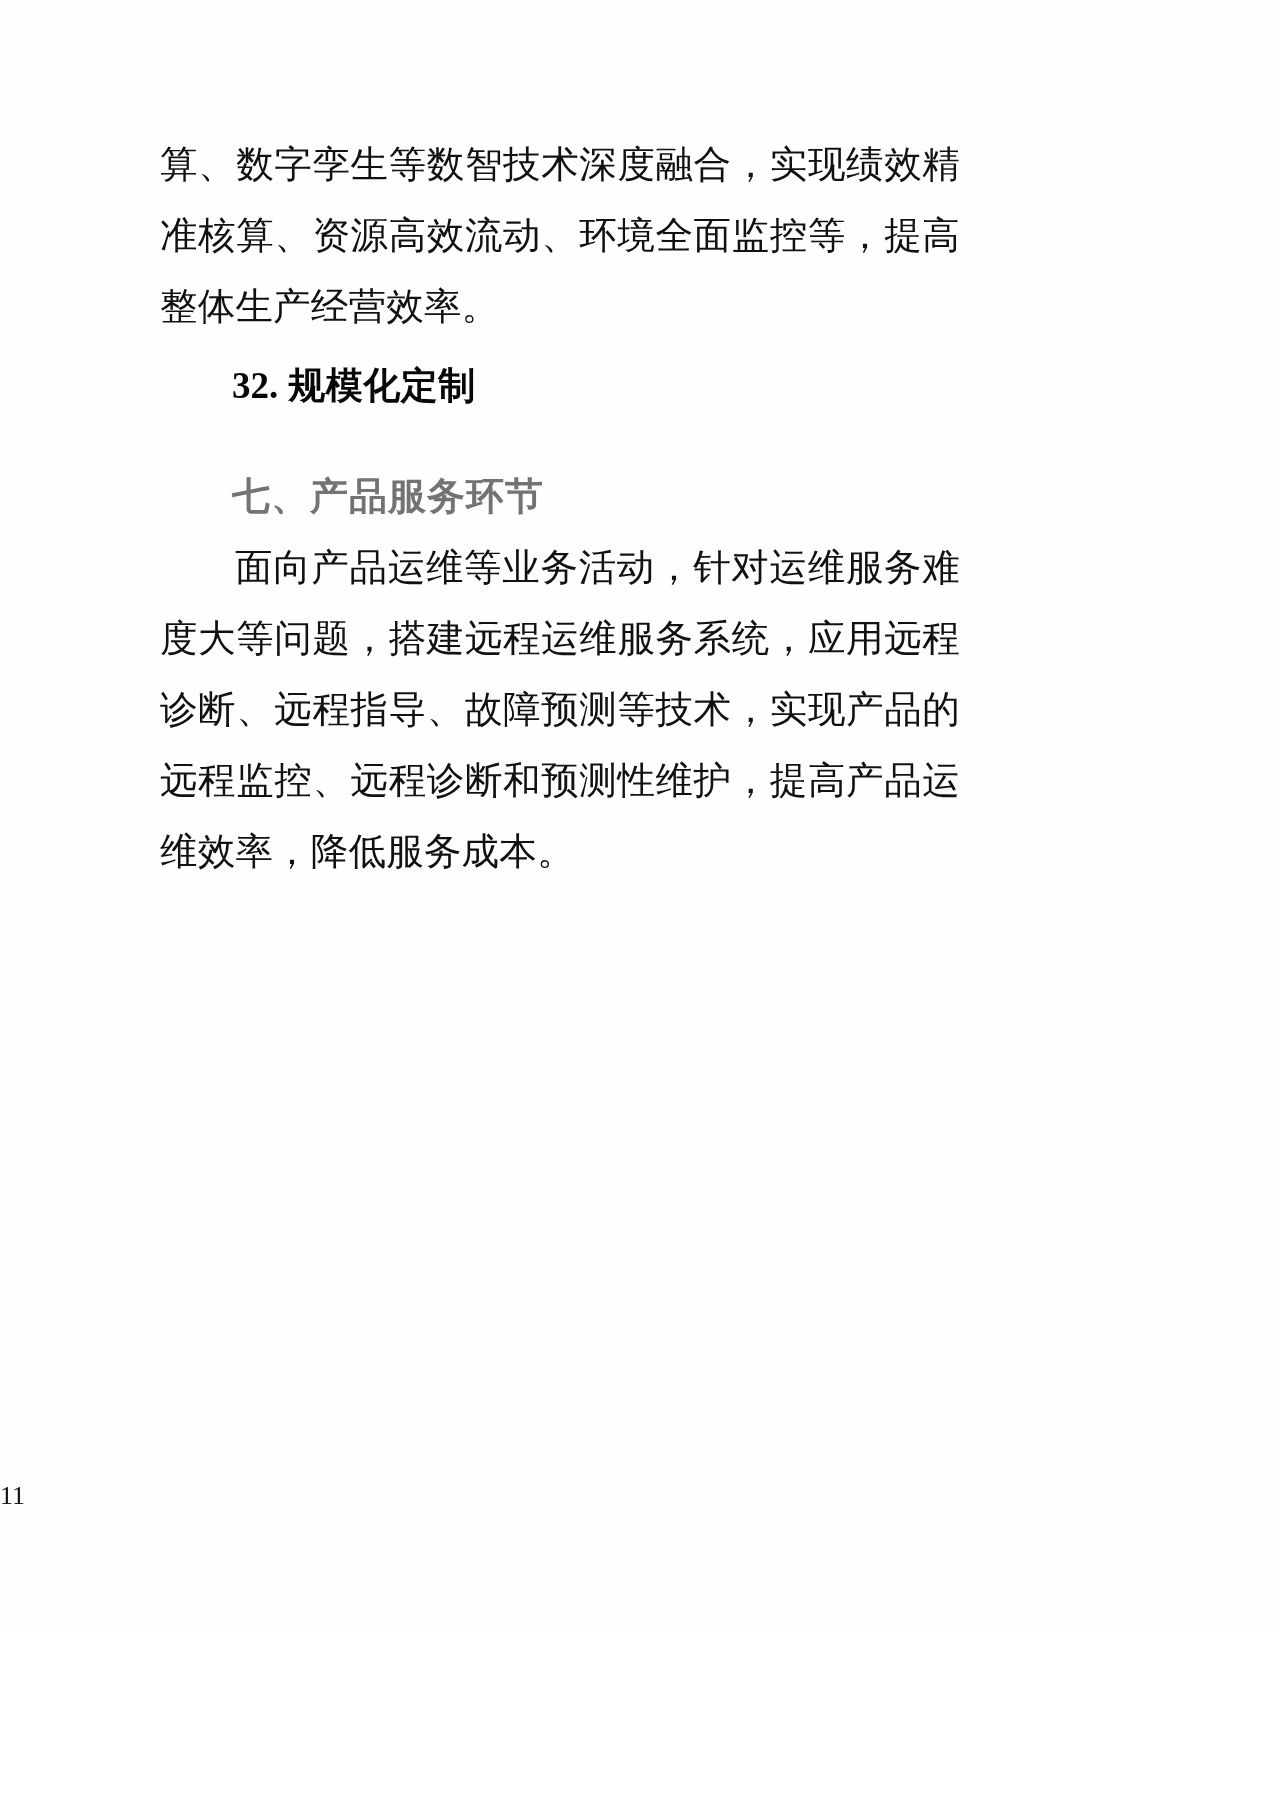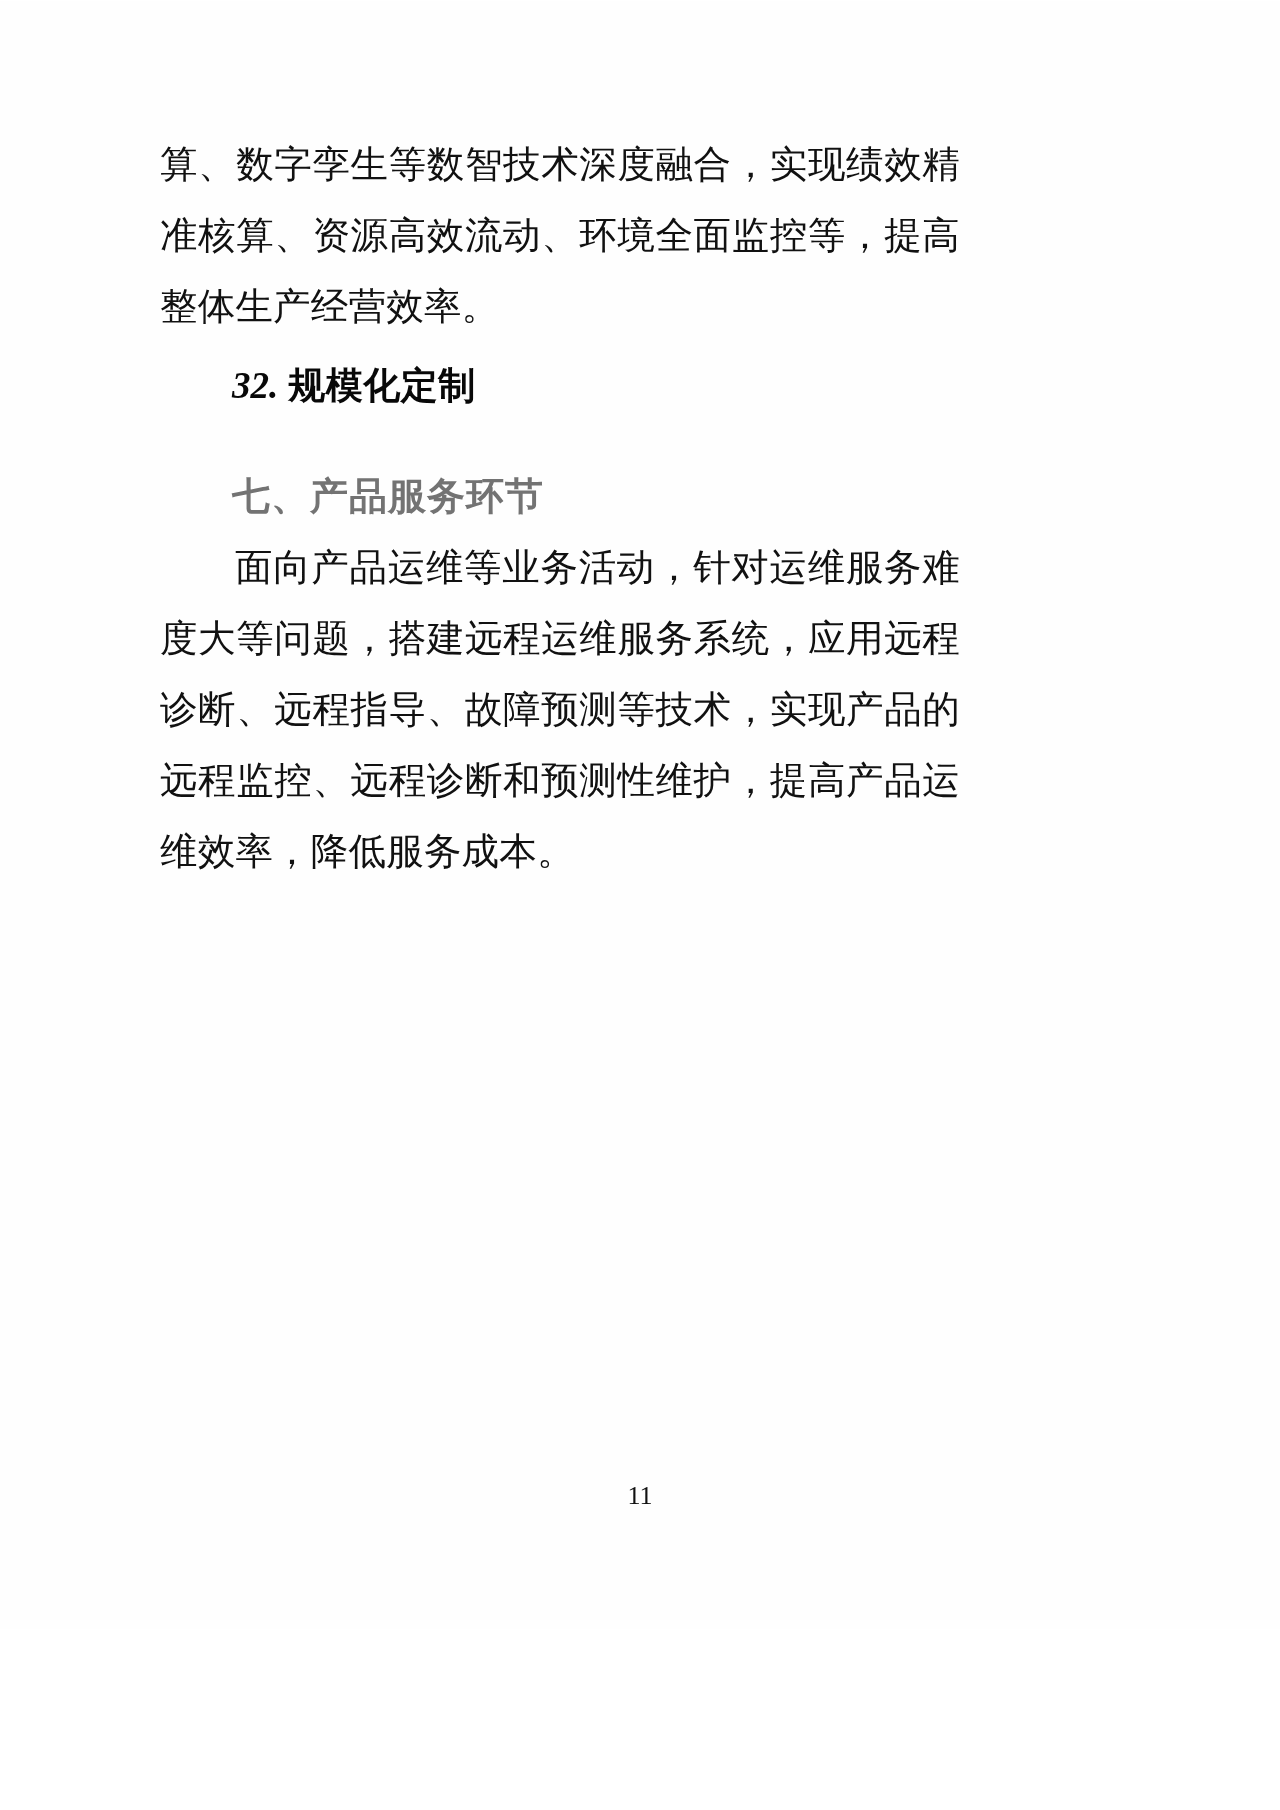--- a/index.html
+++ b/index.html
@@ -51,21 +51,20 @@
     font-family: "Liberation Serif", "DejaVu Serif", serif;
     letter-spacing: 0.5px;
     color: #080808;
     white-space: nowrap;
   }
   .sub-heading .num {
     font-family: "Liberation Serif", "DejaVu Serif", serif;
     font-weight: 700;
     letter-spacing: 0;
     padding-right: 10px;
-    font-style: italic;
   }
   .sub-heading .label {
     font-weight: 700;
   }
   
   .section-heading {
     font-size: 38px;
     line-height: 71px;
     margin: 0;
     padding-left: 72px;
@@ -79,21 +78,20 @@
     height: 34px;
   }
   .gap-small {
     height: 6px;
   }
   .page-number {
     position: absolute;
     left: 0;
     right: 0;
     top: 1480px;
-    text-align: center;
     font-size: 26px;
     font-family: "Liberation Serif", "DejaVu Serif", serif;
     color: #111111;
   }
 </style>
 </head>
 <body>
 
 <div class="page">
 

